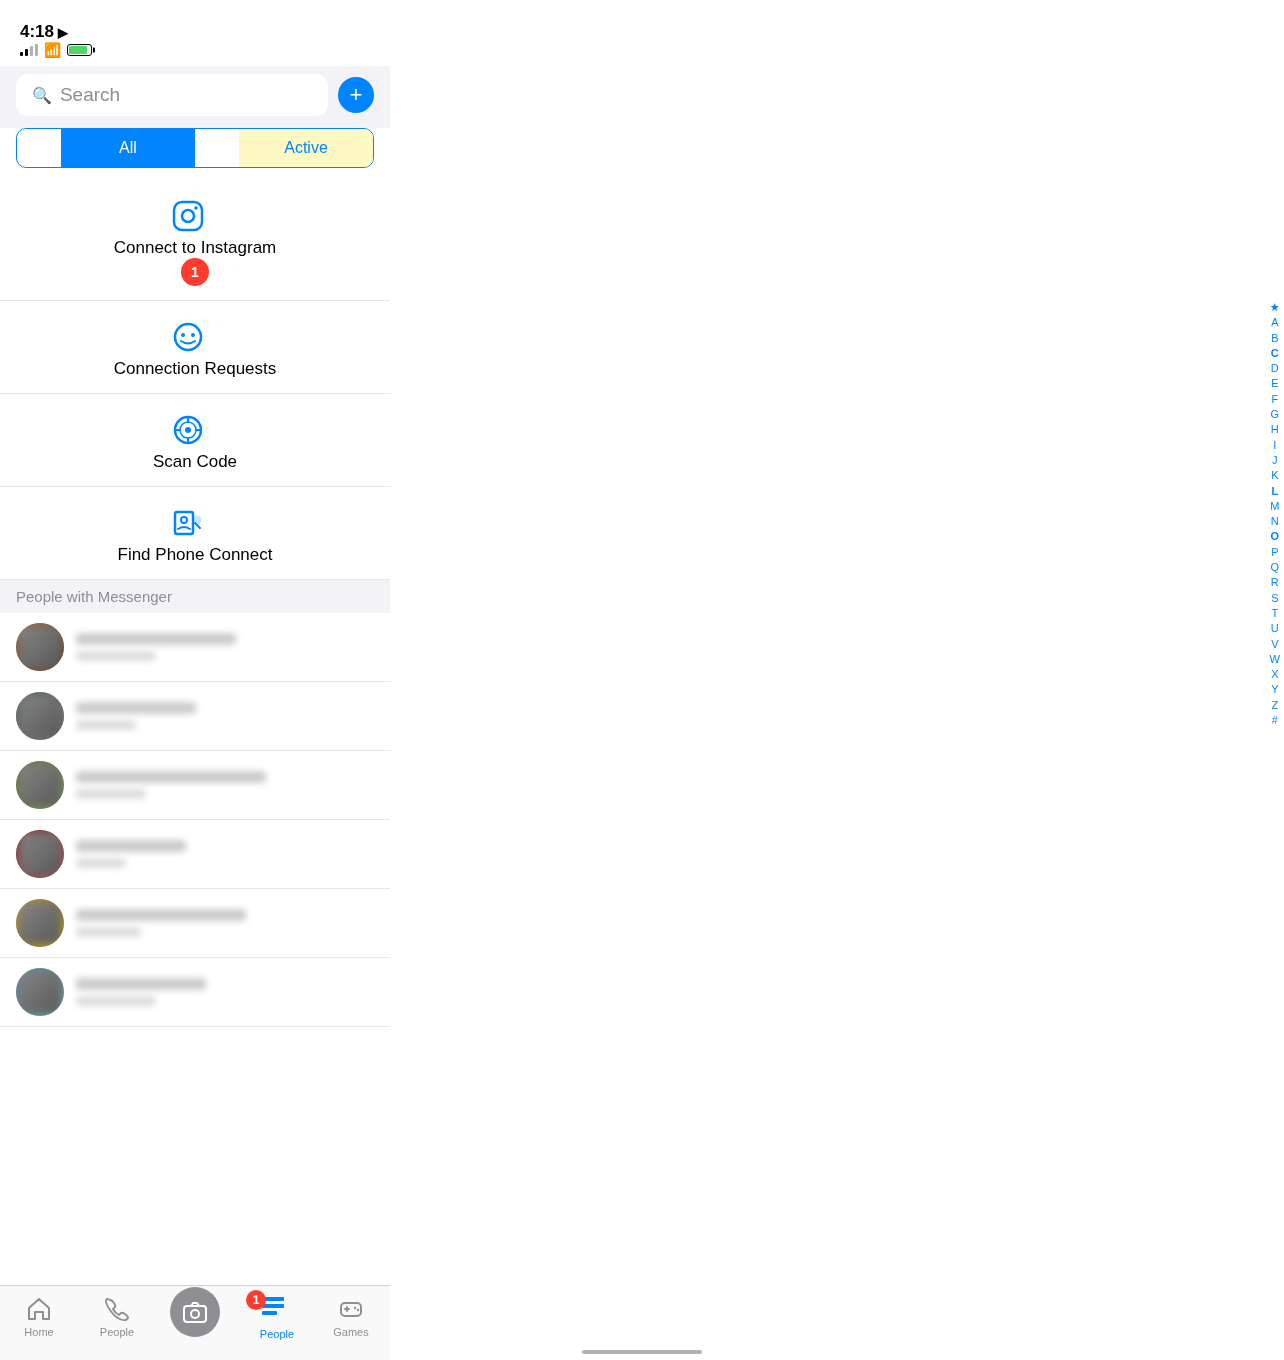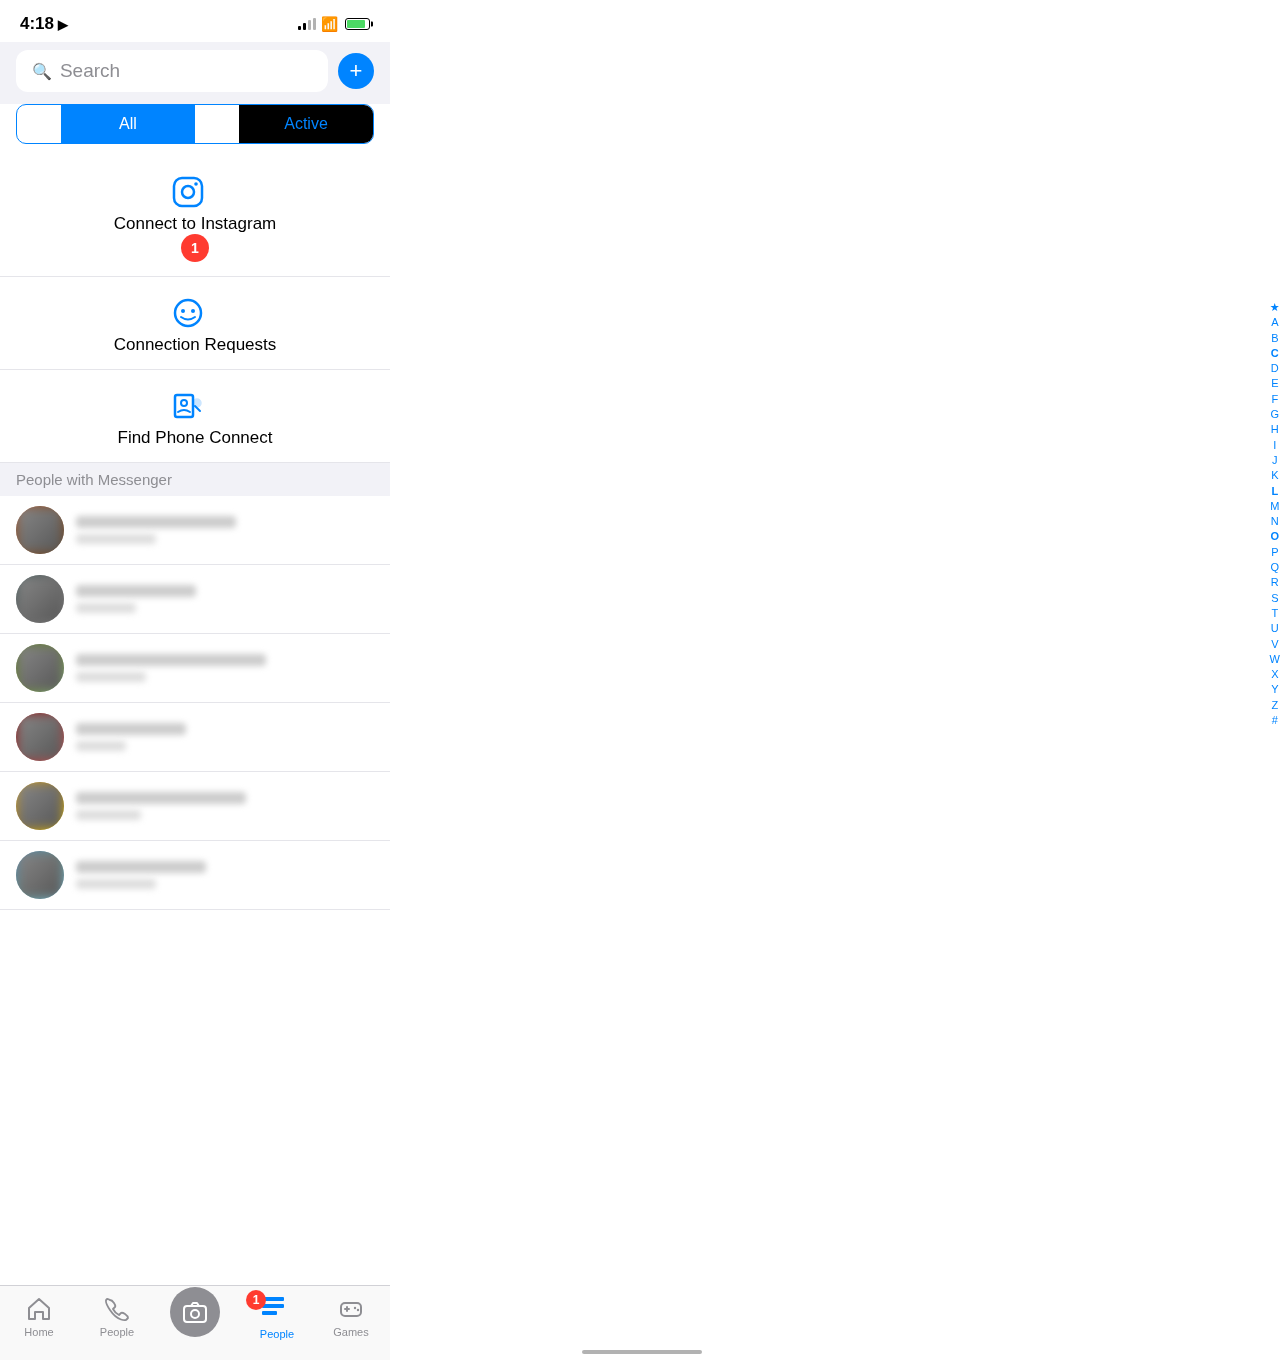--- a/index.html
+++ b/index.html
@@ -10,23 +10,24 @@
       background: #fff;
       font-family: -apple-system, BlinkMacSystemFont, 'Helvetica Neue', sans-serif;
       position: relative;
       overflow-x: hidden;
     }
 
     
     .status-bar {
       display: flex;
       justify-content: space-between;
-      align-items: center;
-      padding: 14px 20px 8px;
+      align-items: flex-start;
+      padding: 22px 20px 8px;
       background: #fff;
+      flex-direction: column;
     }
     .status-time {
       font-size: 17px;
       font-weight: 600;
       color: #000;
       display: flex;
       align-items: center;
       gap: 4px;
     }
     .status-icons {
@@ -133,21 +134,21 @@
       font-size: 16px;
       font-weight: 500;
       cursor: pointer;
       margin-left: 44px;
     }
     .filter-tab.active {
       background: #0084ff;
       color: #fff;
     }
     .filter-tab.inactive {
-      background: #000000;
+      background: #fef9c3;
       color: #0084ff;
     }
 
     
     .list-item {
       display: flex;
       align-items: center;
       padding: 14px 16px;
       background: #fff;
       border-bottom: 0.5px solid #e5e5ea;
@@ -382,20 +383,34 @@
       <svg width="34" height="34" viewBox="0 0 34 34" fill="none">
         <circle cx="17" cy="17" r="13" stroke="#0084ff" stroke-width="2.5" fill="none"></circle>
         <circle cx="12" cy="15" r="2" fill="#0084ff"></circle>
         <circle cx="22" cy="15" r="2" fill="#0084ff"></circle>
         <path d="M10 21 Q17 26 24 21" stroke="#0084ff" stroke-width="2" fill="none" stroke-linecap="round"></path>
       </svg>
     </div>
     <span class="list-label">Connection Requests</span>
   </div>
 
+  <div class="list-item">
+    <div class="list-icon">
+      <svg width="34" height="34" viewBox="0 0 34 34" fill="none">
+        <circle cx="17" cy="17" r="13" stroke="#0084ff" stroke-width="2.5" fill="none"></circle>
+        <circle cx="17" cy="17" r="8" stroke="#0084ff" stroke-width="1.5" fill="none"></circle>
+        <circle cx="17" cy="17" r="3" fill="#0084ff"></circle>
+        <line x1="17" y1="4" x2="17" y2="9" stroke="#0084ff" stroke-width="2" stroke-linecap="round"></line>
+        <line x1="17" y1="25" x2="17" y2="30" stroke="#0084ff" stroke-width="2" stroke-linecap="round"></line>
+        <line x1="4" y1="17" x2="9" y2="17" stroke="#0084ff" stroke-width="2" stroke-linecap="round"></line>
+        <line x1="25" y1="17" x2="30" y2="17" stroke="#0084ff" stroke-width="2" stroke-linecap="round"></line>
+      </svg>
+    </div>
+    <span class="list-label">Scan Code</span>
+  </div>
 
   <div class="list-item">
     <div class="list-icon">
       <svg width="34" height="34" viewBox="0 0 34 34" fill="none">
         <rect x="4" y="6" width="18" height="22" rx="2" stroke="#0084ff" stroke-width="2.5" fill="none"></rect>
         <circle cx="13" cy="14" r="3" stroke="#0084ff" stroke-width="2" fill="none"></circle>
         <path d="M7 23 Q13 19 19 23" stroke="#0084ff" stroke-width="2" fill="none" stroke-linecap="round"></path>
         <circle cx="26" cy="14" r="4" fill="#0084ff" opacity="0.2" stroke="#0084ff" stroke-width="1.5"></circle>
         <line x1="24" y1="17" x2="29" y2="22" stroke="#0084ff" stroke-width="2" stroke-linecap="round"></line>
       </svg>

